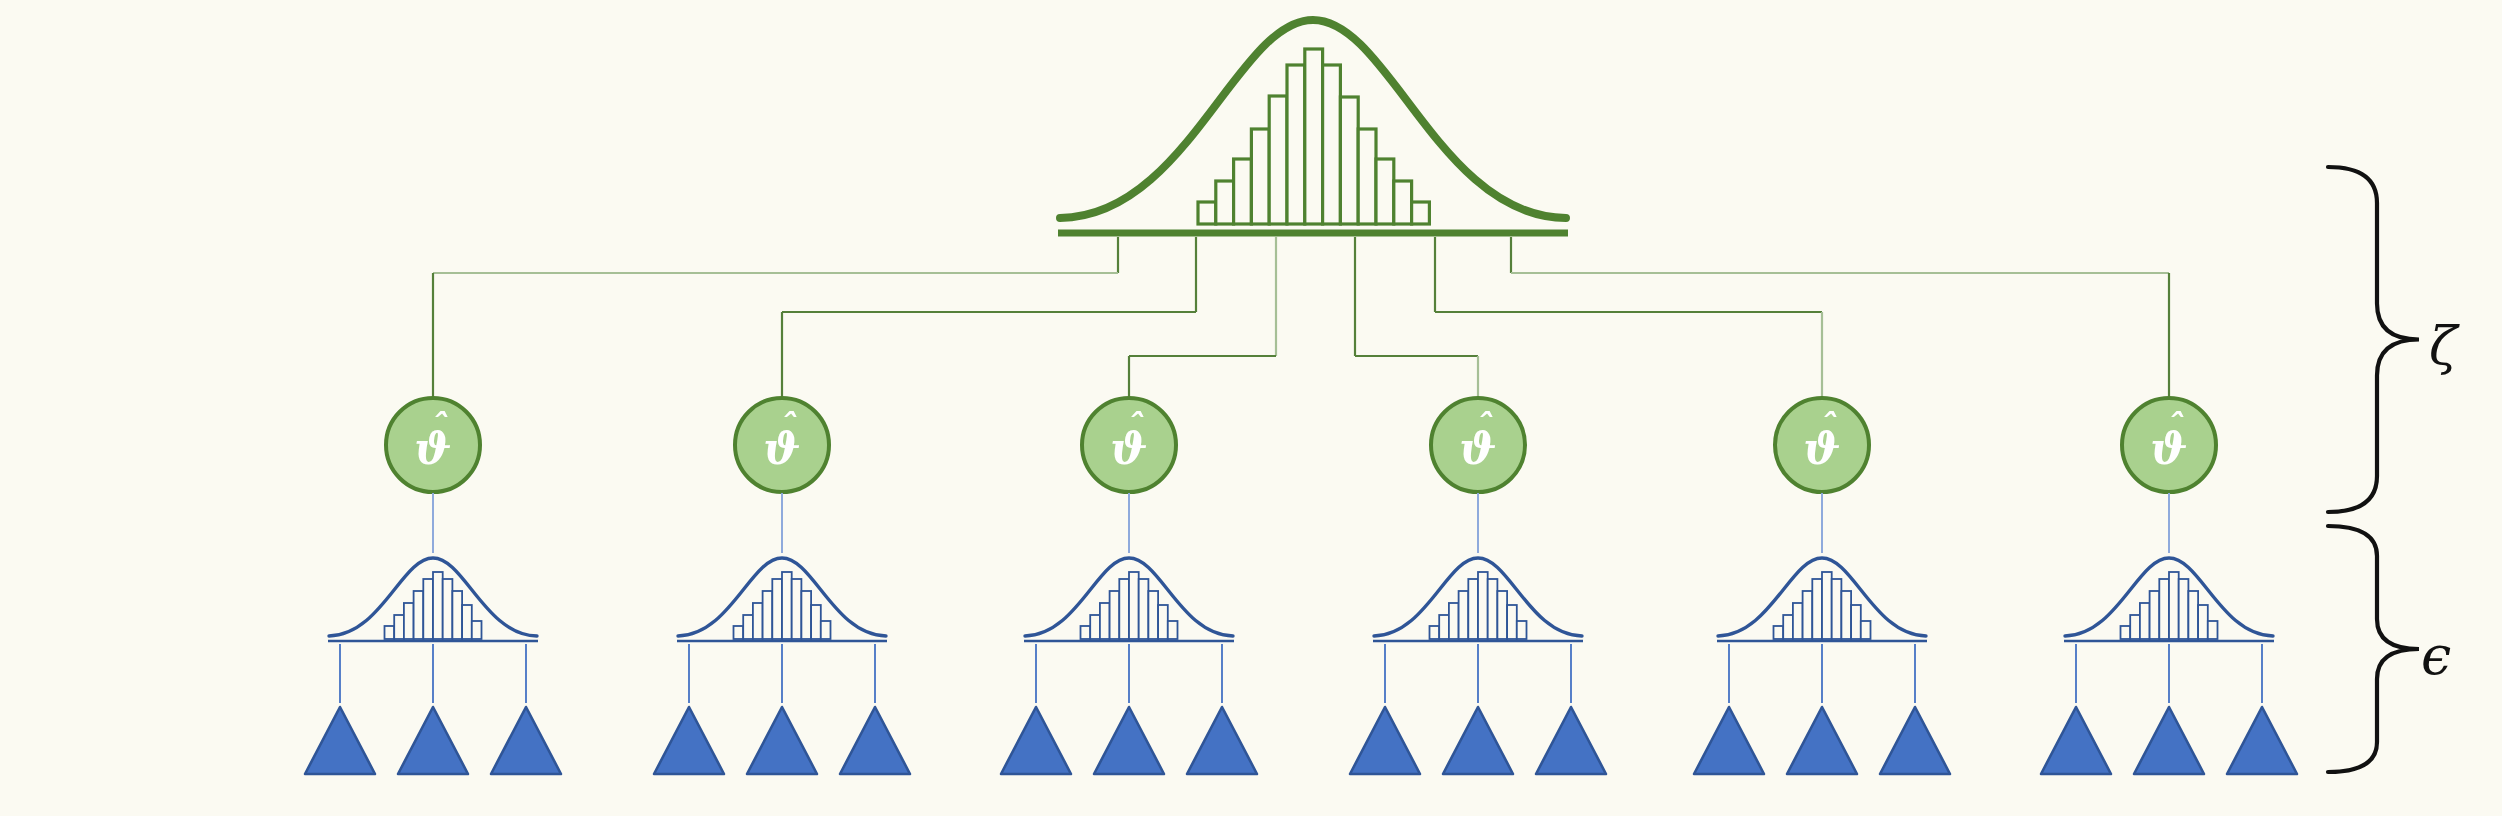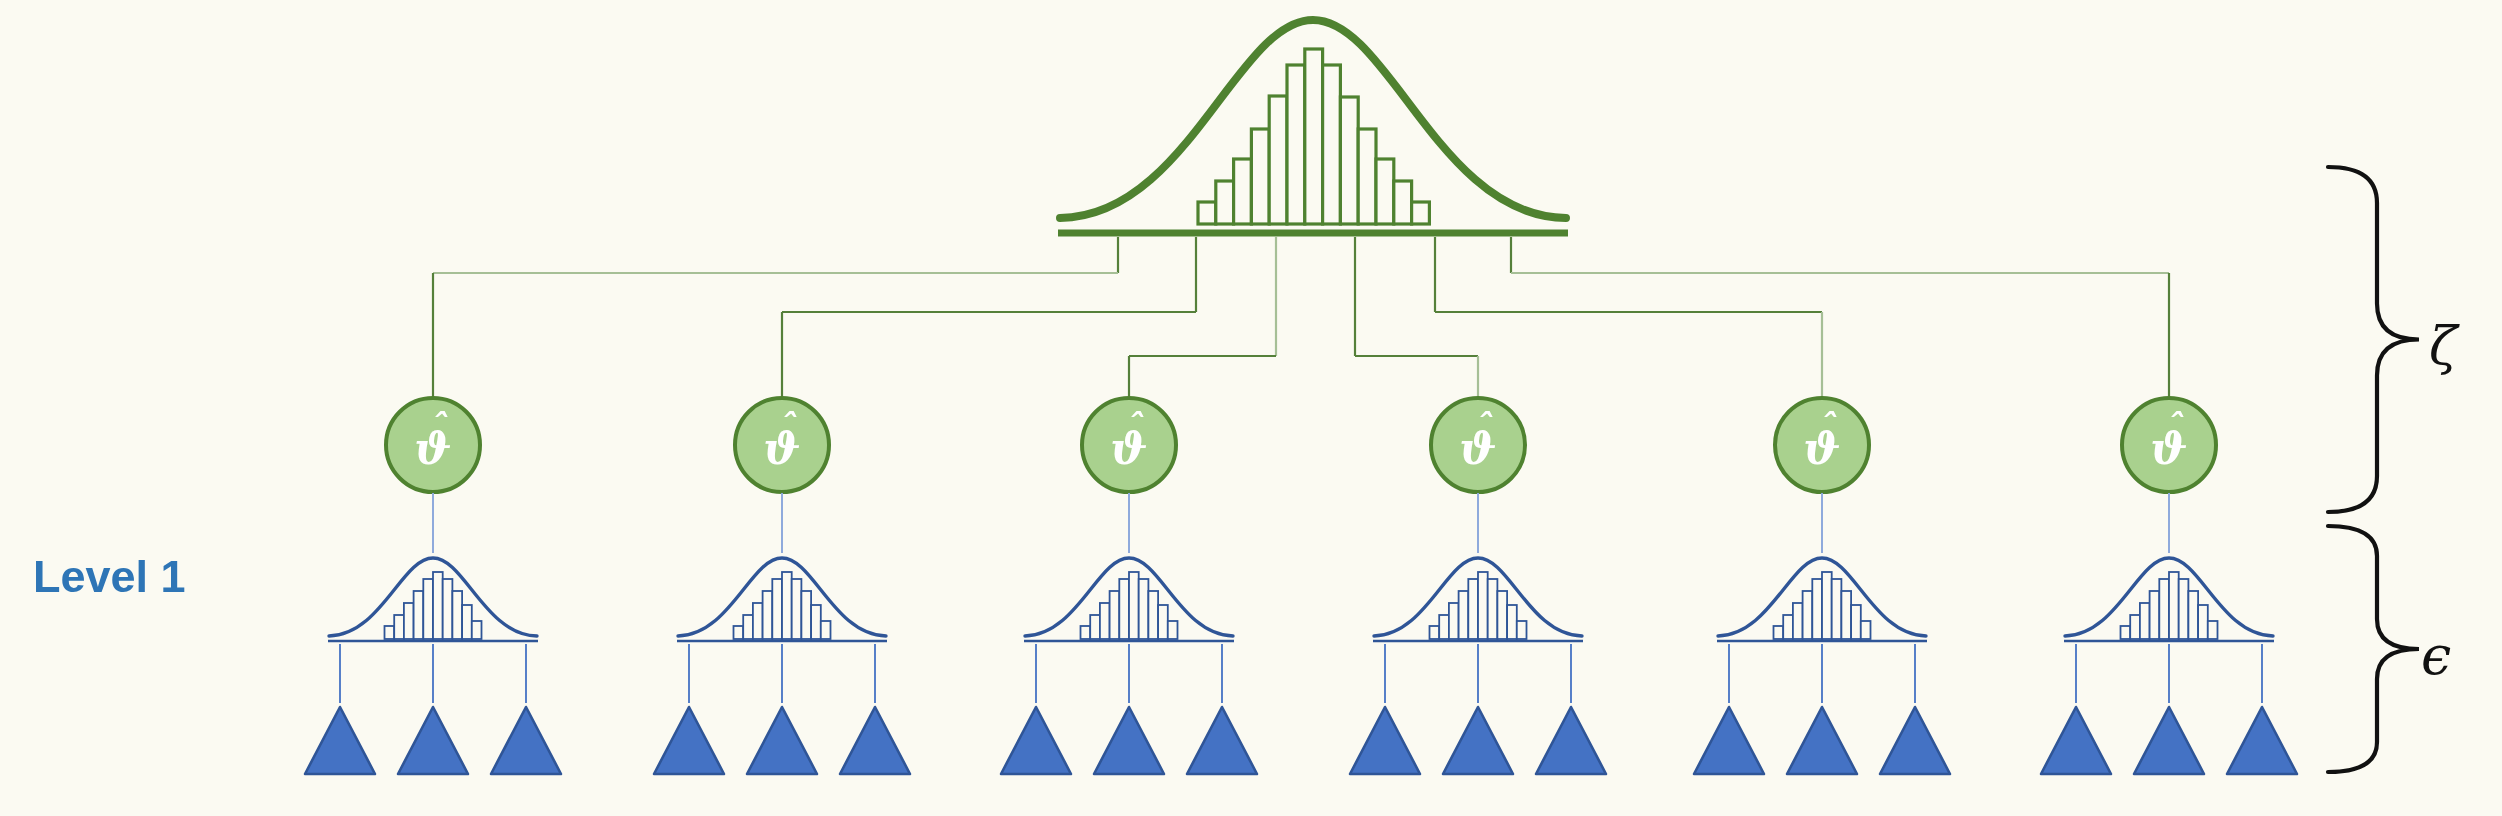--- a/index.html
+++ b/index.html
@@ -224,19 +224,18 @@
              Q 2377 526 2377 556
              L 2377 619
              Q 2377 649 2419 649
              Q 2377 649 2377 679
              L 2377 742
              Q 2377 772 2328 772" fill="none" stroke="#111111" stroke-width="4.2" stroke-linecap="round"></path>
     </svg>
 
 
   <div class="side-label" id="level1-label">
-    <div class="lvl-title" style="color: rgb(46, 117, 182);">Level 1</div>
   </div>
 
   <div class="greek" id="zeta-label" style="color: rgb(17, 17, 17);">ζ</div>
   <div class="greek" id="epsilon-label" style="color: rgb(17, 17, 17);">ϵ</div>
 
 </div>
 
 </body></html>

